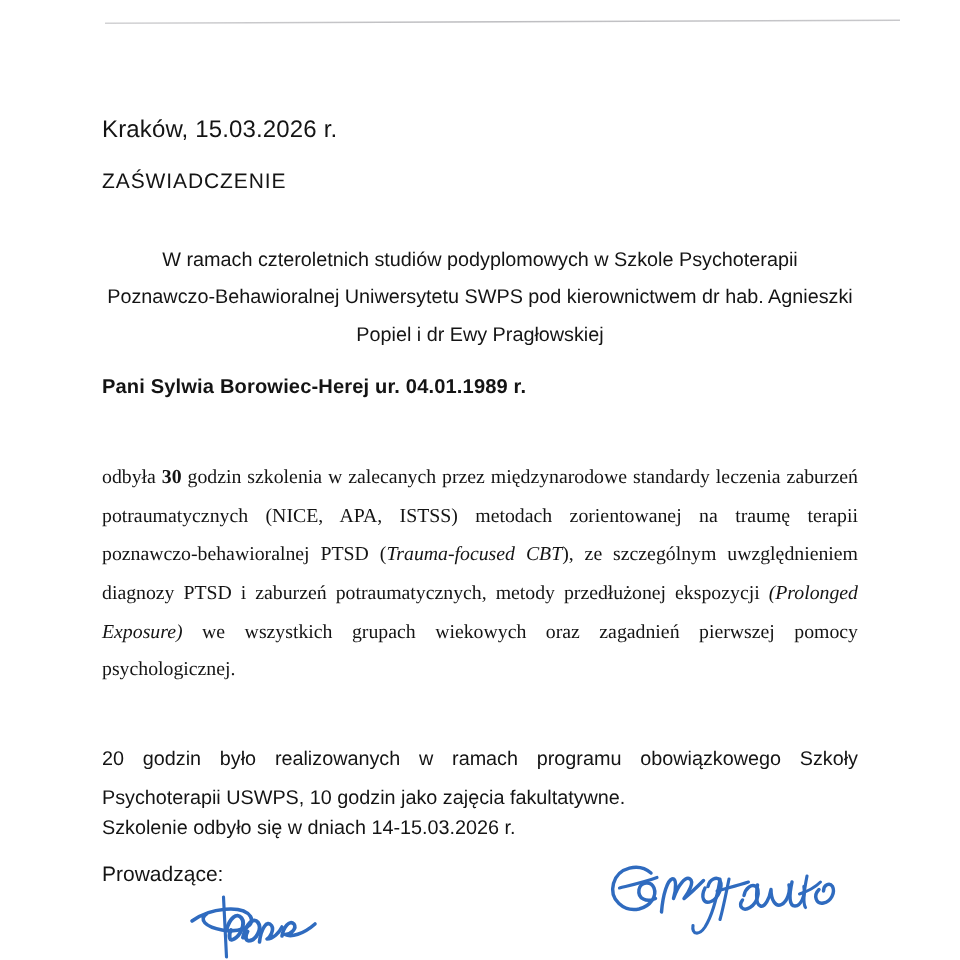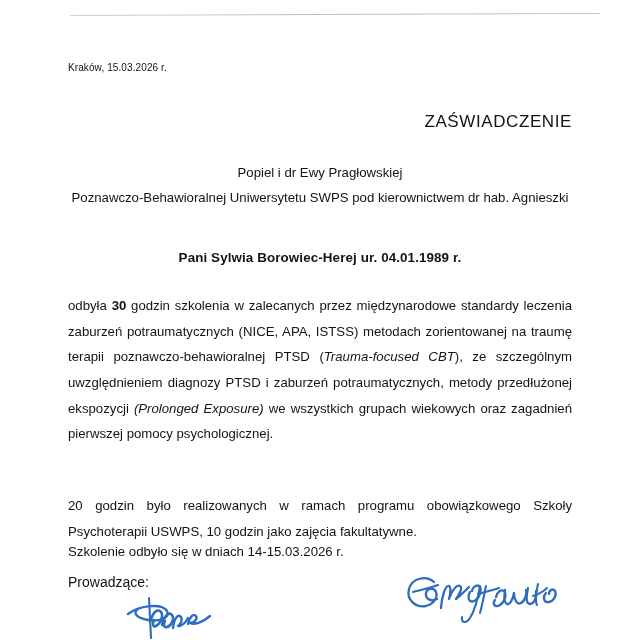--- a/index.html
+++ b/index.html
@@ -38,68 +38,68 @@
   .content {
     position: absolute;
     left: 68px;
     top: 0;
     width: 504px;
   }
 
   .date-line {
     position: absolute;
     left: 0;
-    top: 62px;
-    font-size: 10px;
+    top: 78px;
+    font-size: 16px;
     letter-spacing: 0.1px;
     white-space: nowrap;
     text-align: right;
   }
 
   .doc-title {
     position: absolute;
     left: 0;
     top: 112px;
     width: 504px;
-    text-align: right;
-    font-size: 17px;
+    text-align: left;
+    font-size: 14px;
     letter-spacing: 0.6px;
   }
 
   .intro {
     position: absolute;
     left: 0;
     top: 160px;
     width: 504px;
     text-align: center;
     font-size: 13.2px;
     line-height: 25px;
   }
 
   .person-line {
     position: absolute;
     left: 0;
     top: 250px;
     width: 504px;
-    text-align: center;
+    text-align: left;
     font-size: 13.4px;
     font-weight: bold;
     letter-spacing: 0.1px;
   }
 
   .body-para {
     position: absolute;
     left: 0;
     width: 504px;
     text-align: justify;
     text-justify: inter-word;
     font-size: 13.2px;
     line-height: 25.6px;
   }
-  .body-para.p1 { top: 280px; }
+  .body-para.p1 { top: 292px; font-family: Liberation Serif, serif; }
   .body-para.p2 { top: 480px; }
 
   .closing-line {
     position: absolute;
     left: 0;
     top: 528px;
     font-size: 13.2px;
     white-space: nowrap;
     margin-top: 16px;
   }
@@ -140,22 +140,23 @@
 
   <div class="top-rule"></div>
 
   <div class="content">
 
     <div class="date-line">Kraków, 15.03.2026 r.</div>
 
     <div class="doc-title">ZAŚWIADCZENIE</div>
 
     <div class="intro">
+      <div>W ramach czteroletnich studiów podyplomowych w Szkole Psychoterapii</div>
+      <div>Poznawczo-Behawioralnej Uniwersytetu SWPS pod kierownictwem dr hab. Agnieszki</div>
       <div>Popiel i dr Ewy Pragłowskiej</div>
-      <div>Poznawczo-Behawioralnej Uniwersytetu SWPS pod kierownictwem dr hab. Agnieszki</div>
     </div>
 
     <div class="person-line">Pani Sylwia Borowiec-Herej ur. 04.01.1989 r.</div>
 
     <p class="body-para p1"><span>odbyła </span><b>30</b><span> godzin szkolenia w zalecanych przez międzynarodowe standardy leczenia zaburzeń potraumatycznych (NICE, APA, ISTSS)  metodach zorientowanej na traumę terapii poznawczo-behawioralnej PTSD (</span><i>Trauma-focused CBT</i><span>), ze szczególnym uwzględnieniem diagnozy PTSD i zaburzeń potraumatycznych, metody przedłużonej ekspozycji </span><i>(Prolonged Exposure)</i><span> we wszystkich grupach wiekowych oraz zagadnień pierwszej pomocy psychologicznej.</span></p>
 
     <p class="body-para p2">20 godzin było realizowanych w ramach programu obowiązkowego Szkoły Psychoterapii USWPS, 10 godzin jako zajęcia fakultatywne.</p>
 
     <div class="closing-line">Szkolenie odbyło się w dniach 14-15.03.2026 r.</div>
 

